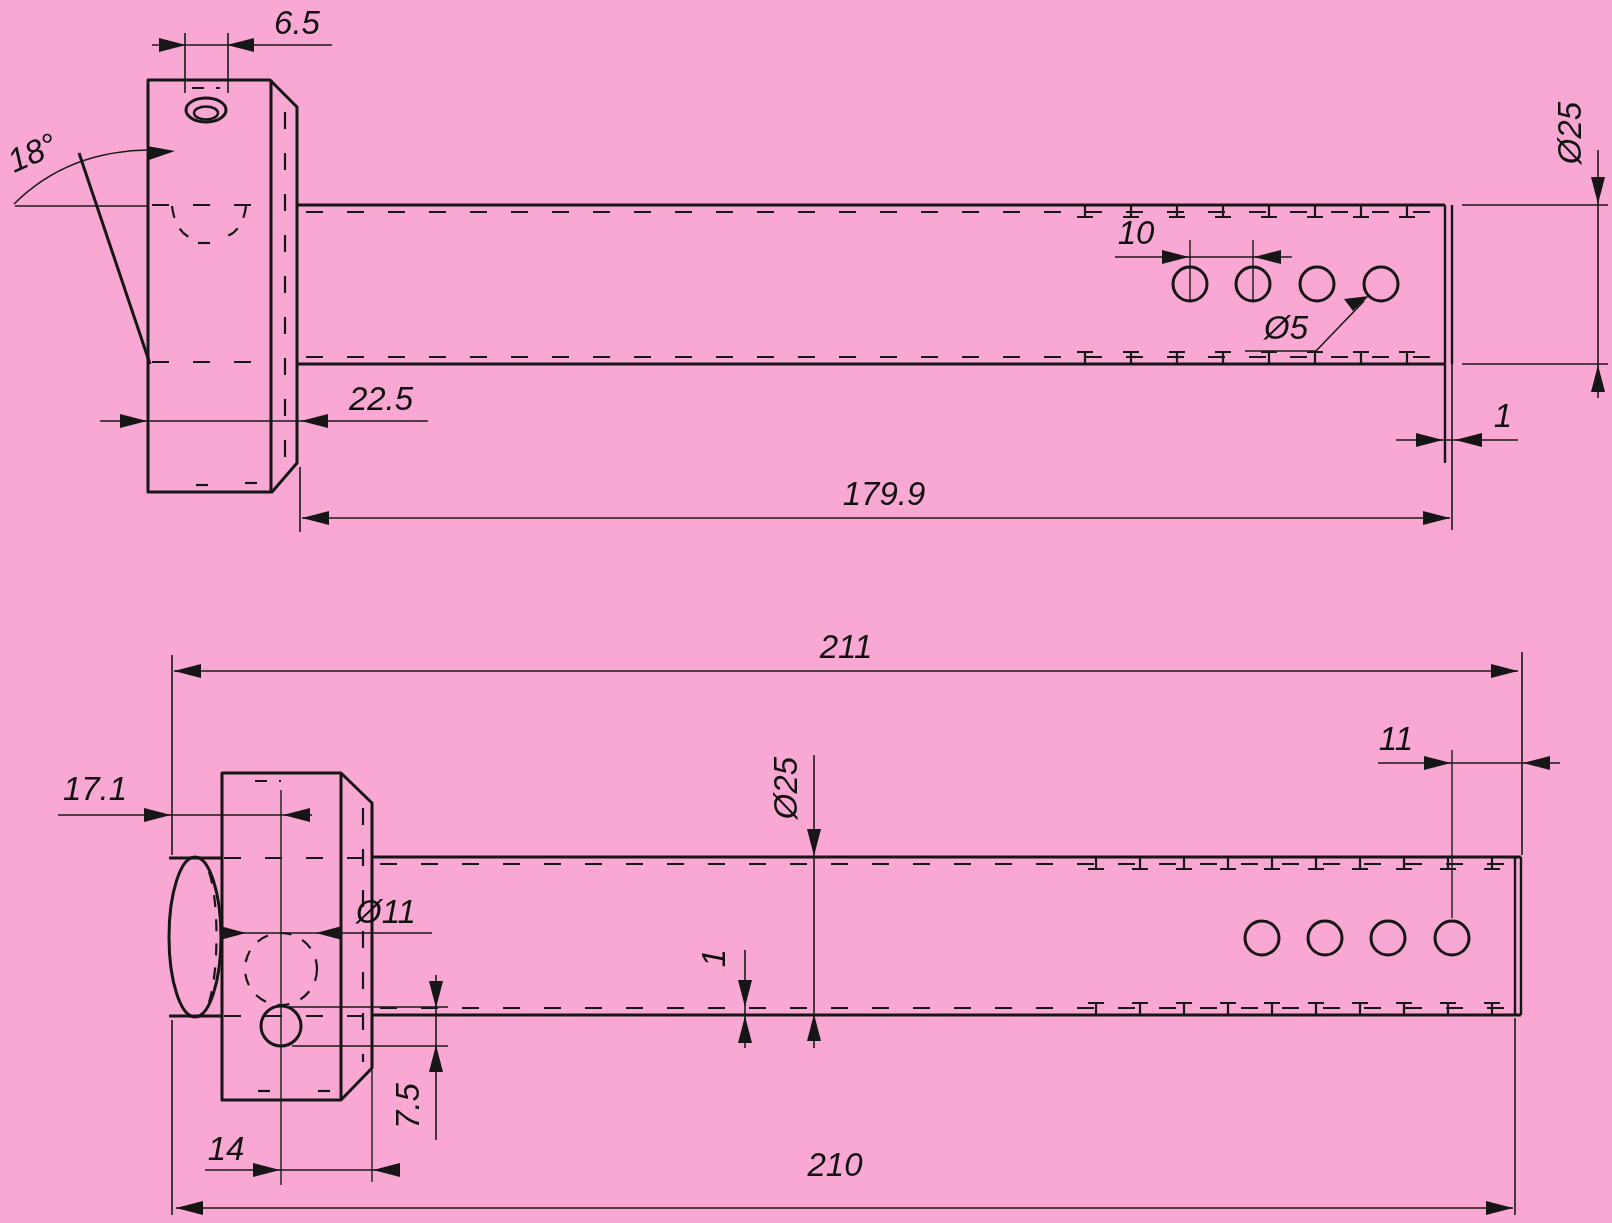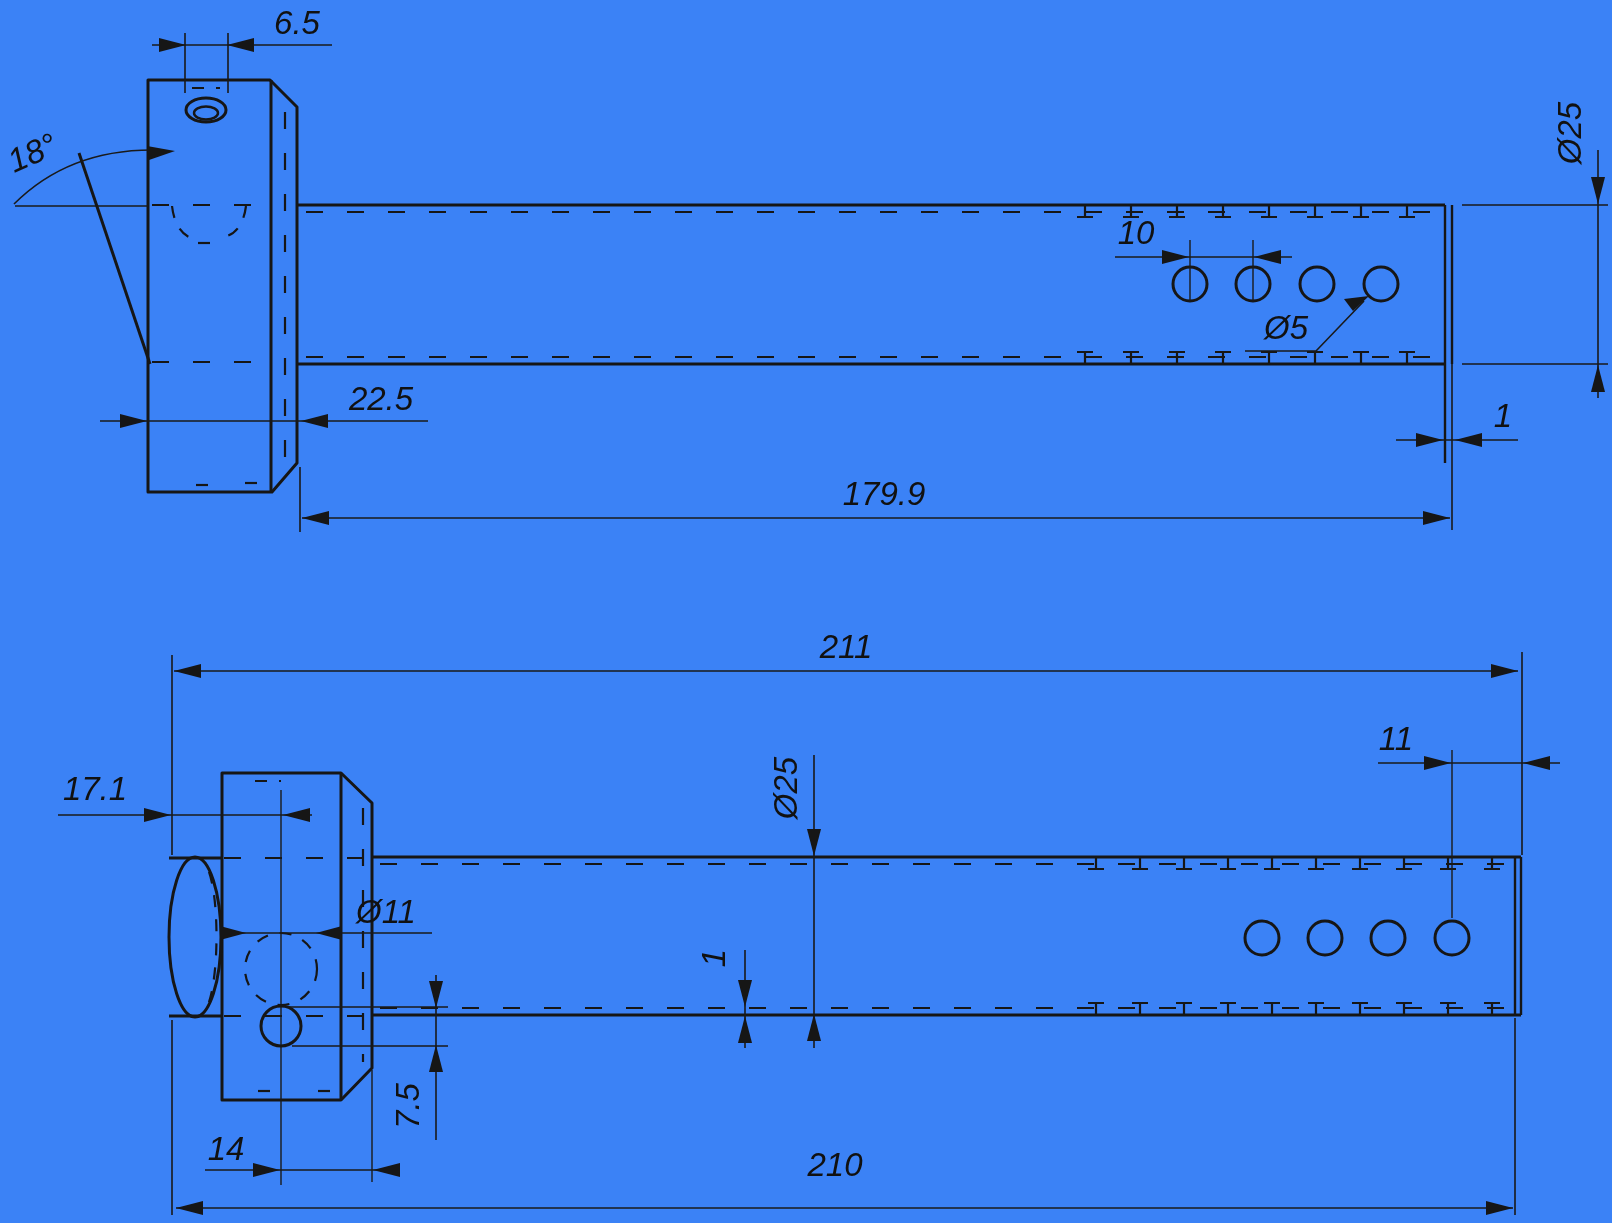--- a/index.html
+++ b/index.html
@@ -1,19 +1,19 @@
 <!DOCTYPE html>
 <html><head>
 <meta charset="utf-8">
 <style>
   html,body{margin:0;padding:0;background:#e8e8e6;}
   .sheet{
     position:relative;
     width:1612px;height:1223px;
-    background:#3b82f6;
+    background:#f9a8d4;
     overflow:hidden;
     font-family:"Liberation Sans",sans-serif;
   }
   svg{position:absolute;left:0;top:0;}
   .outline{stroke:#161616;stroke-width:3;fill:none;stroke-linejoin:round;}
   .thick{stroke:#161616;stroke-width:3.2;fill:none;}
   .med{stroke:#161616;stroke-width:2.4;fill:none;}
   .thin{stroke:#1a1a1a;stroke-width:1.6;fill:none;}
   .hair{stroke:#1a1a1a;stroke-width:1.4;fill:none;}
   .hidden{stroke:#161616;stroke-width:2.2;fill:none;stroke-dasharray:17 24;}

